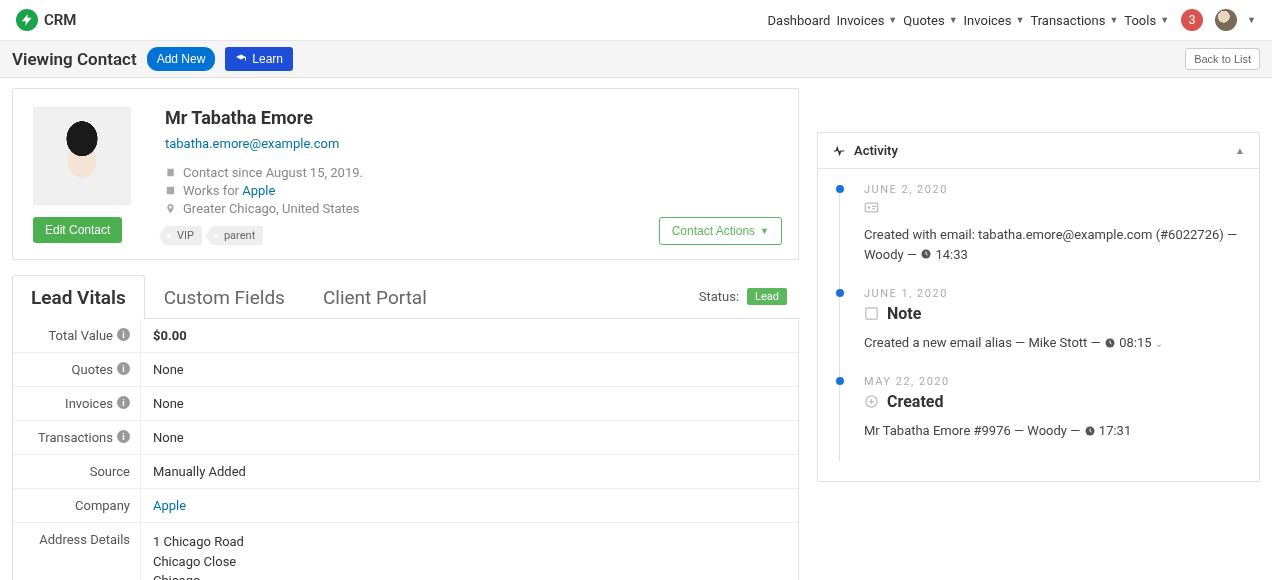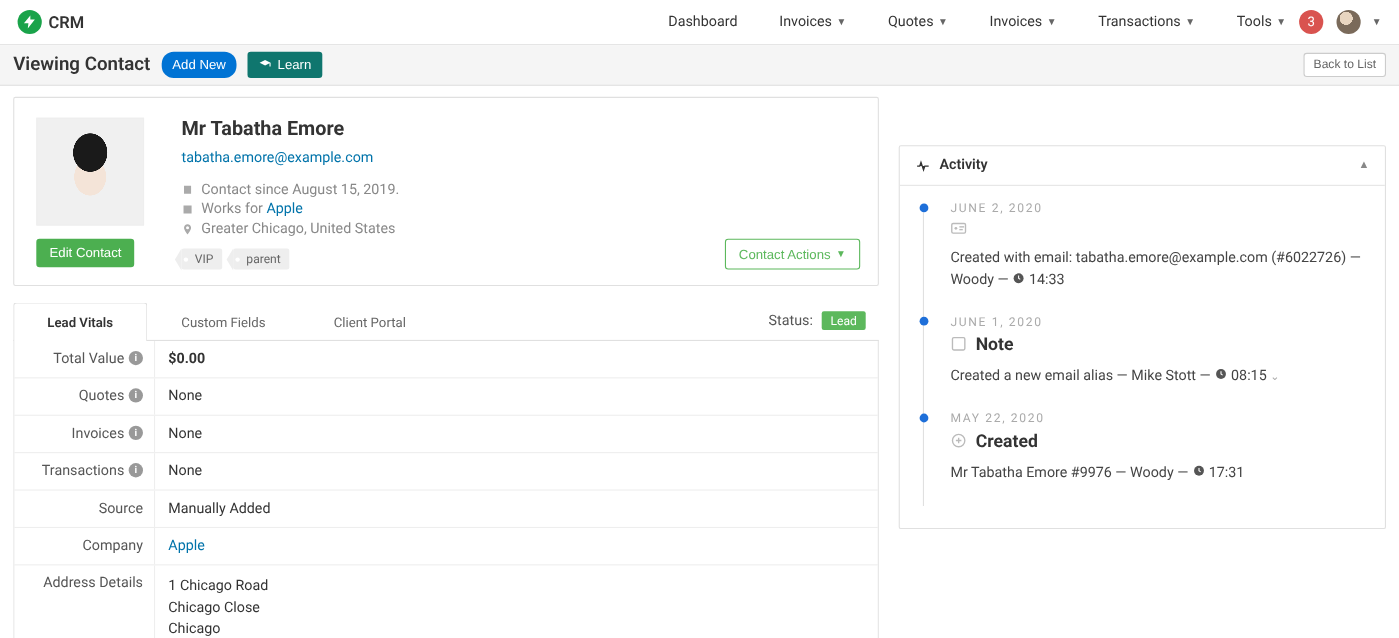--- a/index.html
+++ b/index.html
@@ -5,33 +5,33 @@
 * { box-sizing: border-box; margin: 0; padding: 0; }
 body { font-family: -apple-system, BlinkMacSystemFont, "Segoe UI", Roboto, Arial, sans-serif; font-size: 13px; color: #333; background: #fff; }
 a { color: #0073aa; text-decoration: none; }
 
 
 .topnav { height: 41px; display: flex; align-items: center; padding: 0 16px; border-bottom: 1px solid #e5e5e5; }
 .brand { display: flex; align-items: center; gap: 6px; font-weight: 600; font-size: 15px; }
 .brand-logo { width: 22px; height: 22px; background: #1aa34a; border-radius: 50%; display: flex; align-items: center; justify-content: center; }
 .brand-logo svg { width: 14px; height: 14px; }
 .topnav .spacer { flex: 1; }
-.nav-items { display: flex; align-items: flex-end; gap: 38px; }
+.nav-items { display: flex; align-items: flex-end; gap: 6px; }
 .nav-item { display: flex; align-items: center; gap: 4px; color: #333; cursor: pointer; font-size: 13px; }
 .nav-item .caret { font-size: 9px; color: #666; }
 .badge-circle { width: 22px; height: 22px; border-radius: 50%; background: #d9534f; color: #fff; display: flex; align-items: center; justify-content: center; font-size: 12px; margin-left: 12px; }
 .avatar-sm { width: 22px; height: 22px; border-radius: 50%; background: radial-gradient(circle at 40% 35%, #e8d5c0 30%, #7a6a5a 31%); margin-left: 12px; }
 .user-caret { margin-left: 10px; font-size: 9px; color: #666; cursor: pointer; }
 
 
 .subhead { height: 37px; background: #f5f5f5; border-bottom: 1px solid #e0e0e0; display: flex; align-items: center; padding: 0 12px; gap: 10px; }
 .subhead h1 { font-size: 17px; font-weight: 600; }
 .btn { border: none; border-radius: 3px; padding: 5px 10px; font-size: 12px; cursor: pointer; display: inline-flex; align-items: center; gap: 5px; }
 .btn-primary { background: #0073d4; color: #fff; border-radius: 11px; }
-.btn-warn { background: #0f766e; color: #fff; }
+.btn-warn { background: #1d4ed8; color: #fff; }
 .btn-success { background: #4caf50; color: #fff; padding: 6px 12px; }
 .btn-outline-success { background: #fff; border: 1px solid #5cb85c; color: #5cb85c; padding: 6px 12px; }
 .btn-plain { background: #fff; border: 1px solid #ccc; color: #666; font-size: 11px; padding: 4px 8px; }
 .subhead .spacer { flex: 1; }
 
 
 .wrap { display: flex; gap: 18px; padding: 10px 12px; align-items: flex-start; }
 .col-main { flex: 1; }
 .col-side { width: 443px; margin-top: 44px; }
 
@@ -47,21 +47,21 @@
 .meta-line a { color: #0073aa; }
 .tags { margin-top: 10px; display: flex; gap: 10px; }
 .tag { position: relative; background: #eee; color: #666; font-size: 11px; padding: 3px 8px 3px 12px; border-radius: 2px; }
 .tag::before { content: ""; position: absolute; left: -6px; top: 0; border-style: solid; border-width: 10px 6px 10px 0; border-color: transparent #eee transparent transparent; }
 .tag::after { content: ""; position: absolute; left: 2px; top: 8px; width: 4px; height: 4px; background: #fff; border-radius: 50%; }
 .edit-row { margin-top: 12px; }
 .contact-actions { position: absolute; right: 16px; bottom: 14px; }
 
 
 .tabs-row { display: flex; align-items: center; border-bottom: 1px solid #e0e0e0; margin-top: 14px; position: relative; }
-.tab { padding: 10px 30px; font-size: 12px; color: #666; cursor: pointer; border: 1px solid transparent; border-bottom: none; background: transparent; position: relative; top: 1px; }
+.tab { padding: 10px 18px; font-size: 19px; color: #666; cursor: pointer; border: 1px solid transparent; border-bottom: none; background: transparent; position: relative; top: 1px; }
 .tab.active { background: #fff; border-color: #e0e0e0; border-radius: 3px 3px 0 0; font-weight: 600; color: #333; }
 .tabs-row .spacer { flex: 1; }
 .status-wrap { display: flex; align-items: center; gap: 8px; padding-right: 12px; font-size: 13px; color: #555; }
 .status-badge { background: #5cb85c; color: #fff; font-size: 11px; padding: 2px 8px; border-radius: 2px; }
 
 
 .vitals { border: 1px solid #e0e0e0; border-top: none; border-radius: 0 0 3px 3px; }
 .vrow { display: flex; border-bottom: 1px solid #eee; }
 .vrow:last-child { border-bottom: none; }
 .vlabel { width: 128px; padding: 9px 10px; text-align: right; color: #555; font-size: 13px; border-right: 1px solid #eee; display: flex; justify-content: flex-end; align-items: flex-start; gap: 4px; }

